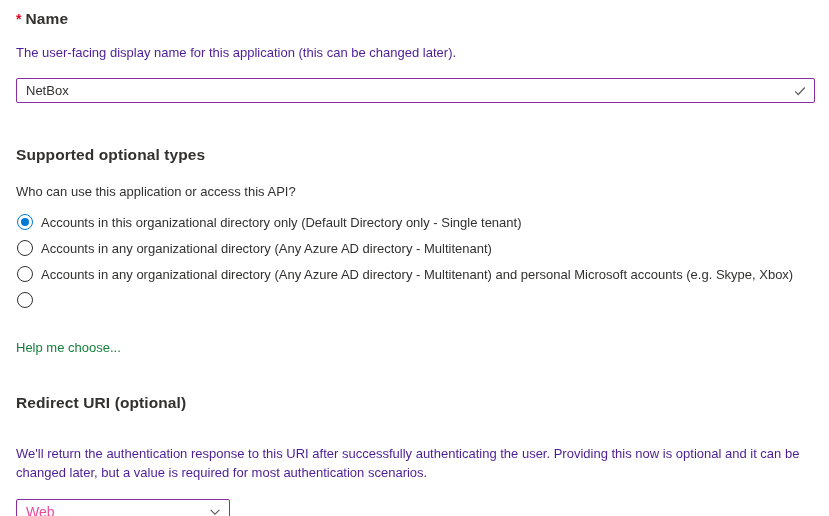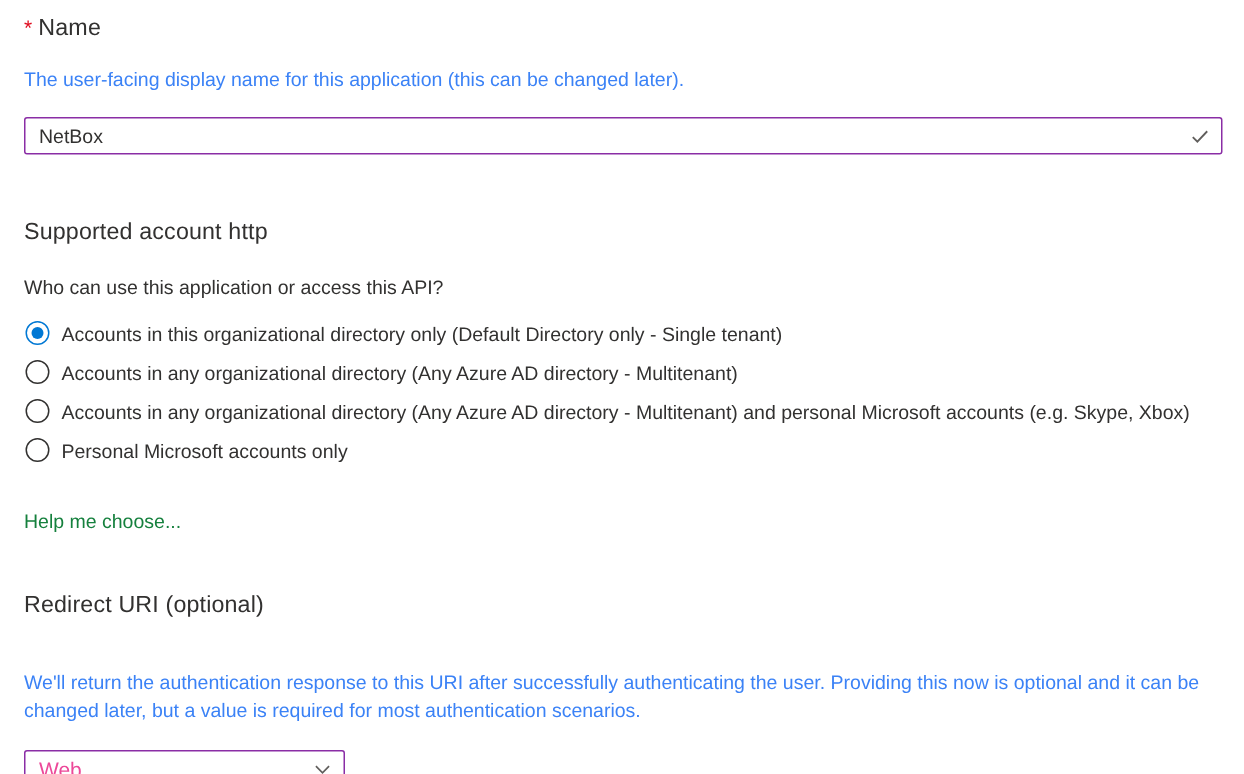--- a/index.html
+++ b/index.html
@@ -7,29 +7,29 @@
     width: 829px; height: 516px;
     background: #ffffff;
     font-family: "Liberation Sans", "DejaVu Sans", sans-serif;
     color: #323130;
     overflow: hidden;
   }
   .page { padding: 10px 14px 0 16px; }
 
   .section-heading {
     font-size: 15.5px;
-    font-weight: 400;
+    font-weight: 700;
     color: #323130;
     letter-spacing: 0.1px;
   }
   .required-marker { color: #e00b1e; margin-right: 4px; font-size: 14px; }
 
   .field-description {
     font-size: 13px;
-    color: #3b82f6;
+    color: #4c1d95;
     margin-top: 15px;
     line-height: 19px;
     max-width: 800px;
   }
 
   .text-field {
     position: relative;
     height: 25px;
     border: 1px solid #8a2da5;
     border-radius: 2px;
@@ -149,39 +149,38 @@
   <div class="text-field name-field-wrap">
     <input type="text" value="NetBox" style="">
     <svg class="check-icon" viewBox="0 0 16 16">
       <path d="M2.5 8.5 L6 12 L13.5 4" fill="none" stroke="#605e5c" stroke-width="1.4"></path>
     </svg>
   </div>
 
   <div class="spacer-lg"></div>
 
   
-  <div class="section-heading">Supported account http</div>
+  <div class="section-heading">Supported optional types</div>
   <div class="question-text">Who can use this application or access this API?</div>
 
   <div class="radio-group">
     <div class="radio-row selected">
       <span class="radio-circle"></span>
       <span class="radio-label">Accounts in this organizational directory only (Default Directory only - Single tenant)</span>
     </div>
     <div class="radio-row">
       <span class="radio-circle"></span>
       <span class="radio-label">Accounts in any organizational directory (Any Azure AD directory - Multitenant)</span>
     </div>
     <div class="radio-row">
       <span class="radio-circle"></span>
       <span class="radio-label">Accounts in any organizational directory (Any Azure AD directory - Multitenant) and personal Microsoft accounts (e.g. Skype, Xbox)</span>
     </div>
     <div class="radio-row">
       <span class="radio-circle"></span>
-      <span class="radio-label">Personal Microsoft accounts only</span>
     </div>
   </div>
 
   <a class="help-link">Help me choose...</a>
 
   
   <div class="section-heading redirect-heading">Redirect URI (optional)</div>
   <div class="field-description redirect-desc">We'll return the authentication response to this URI after successfully authenticating the user. Providing this now is optional and it can be changed later, but a value is required for most authentication scenarios.</div>
 
   <div class="controls-row">

